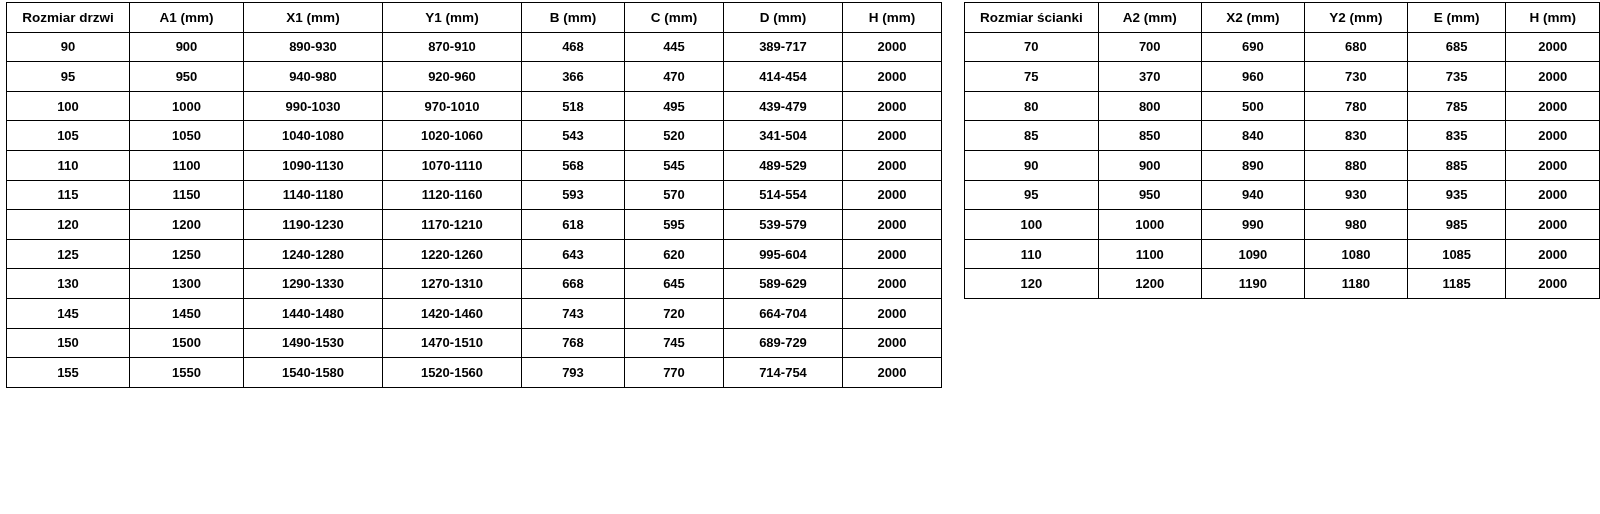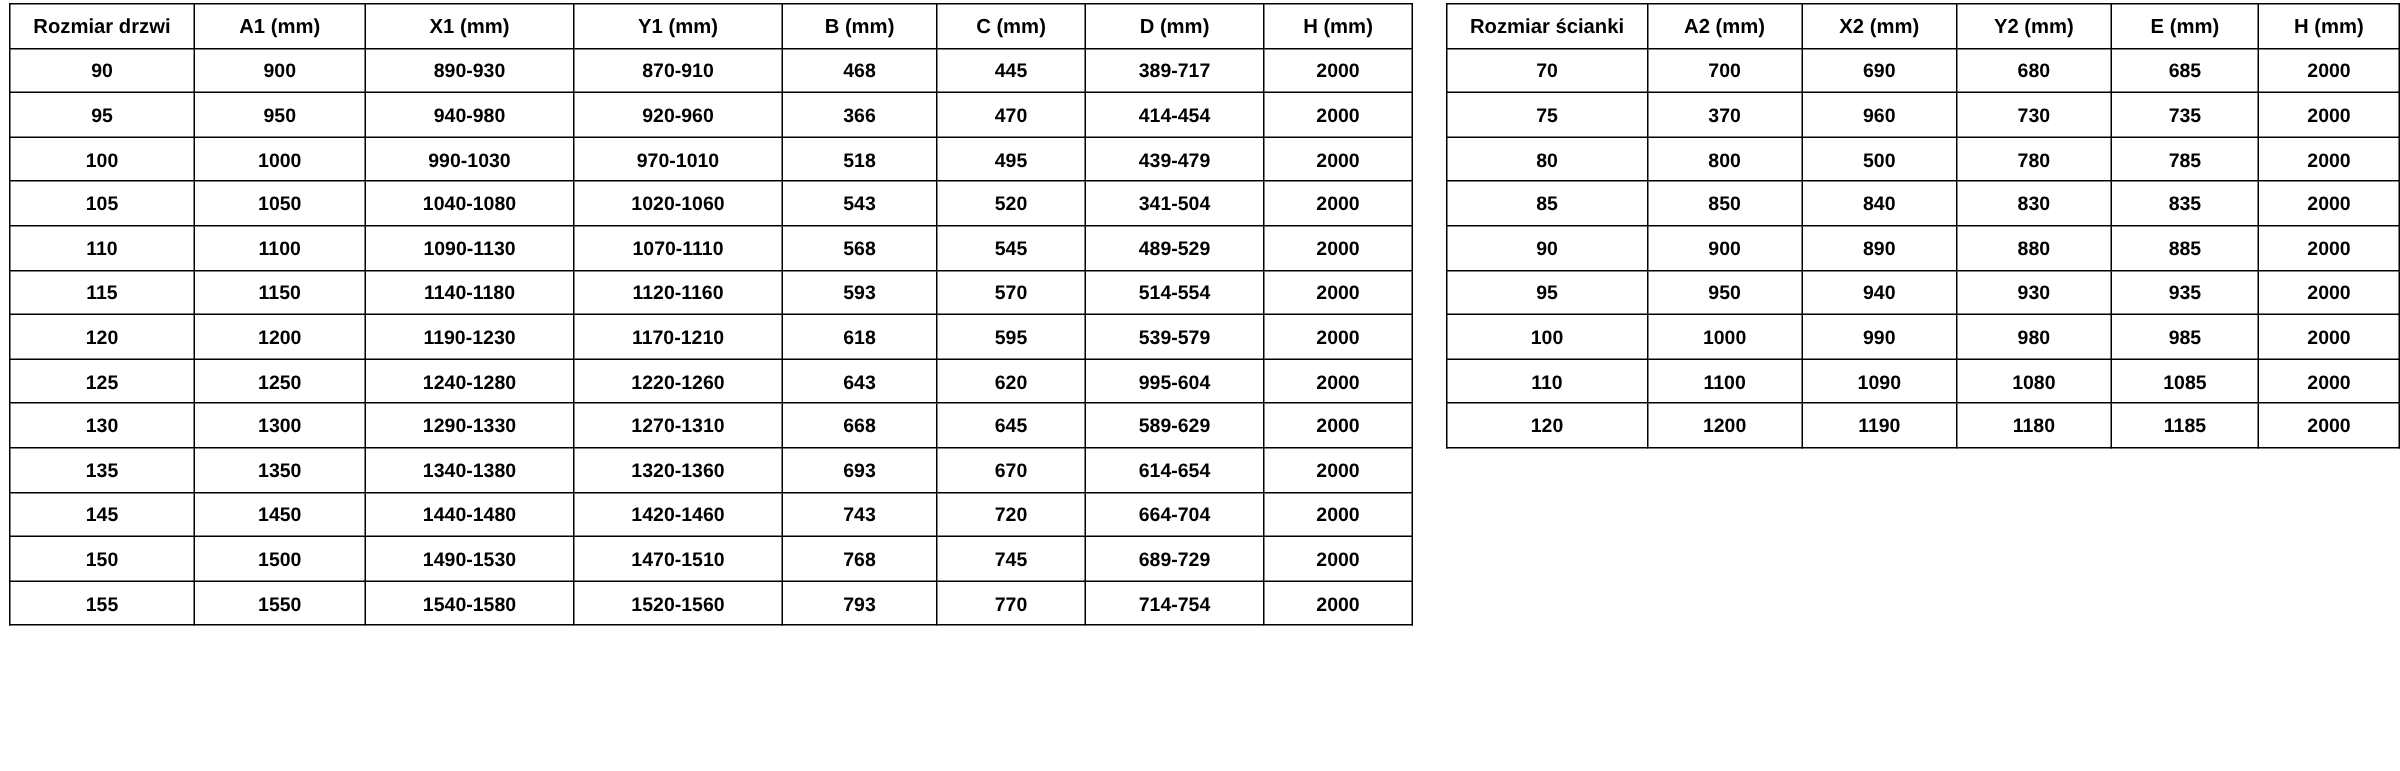--- a/index.html
+++ b/index.html
@@ -181,30 +181,20 @@
             <td>130</td>
             <td>1300</td>
             <td>1290-1330</td>
             <td>1270-1310</td>
             <td>668</td>
             <td>645</td>
             <td>589-629</td>
             <td>2000</td>
           </tr>
           <tr>
-            <td>135</td>
-            <td>1350</td>
-            <td>1340-1380</td>
-            <td>1320-1360</td>
-            <td>693</td>
-            <td>670</td>
-            <td>614-654</td>
-            <td>2000</td>
-          </tr>
-          <tr>
             <td>145</td>
             <td>1450</td>
             <td>1440-1480</td>
             <td>1420-1460</td>
             <td>743</td>
             <td>720</td>
             <td>664-704</td>
             <td>2000</td>
           </tr>
           <tr>

